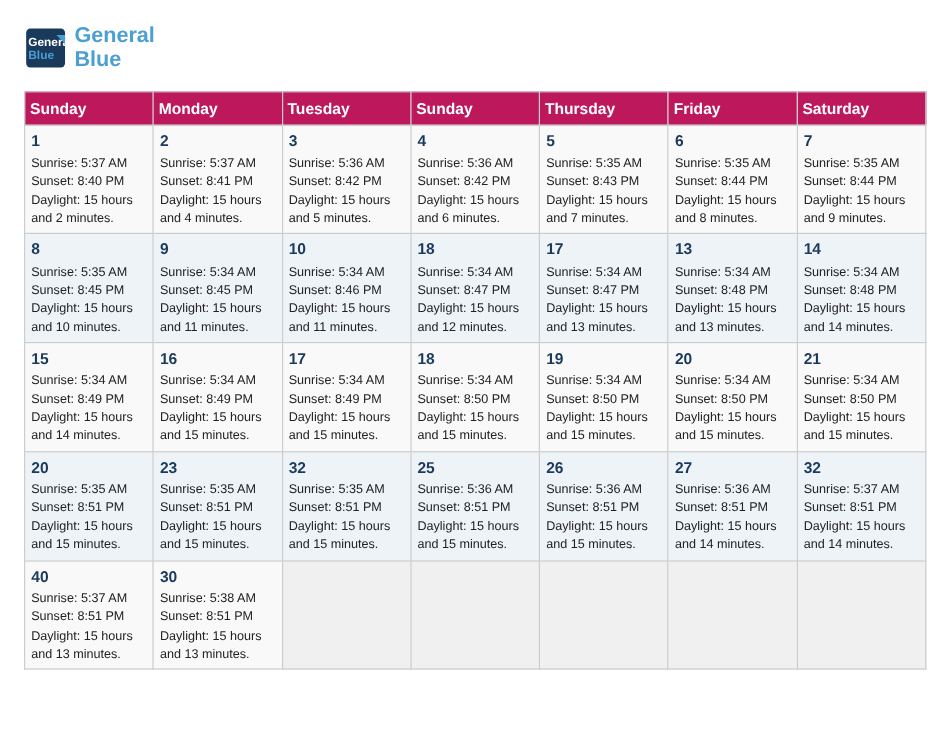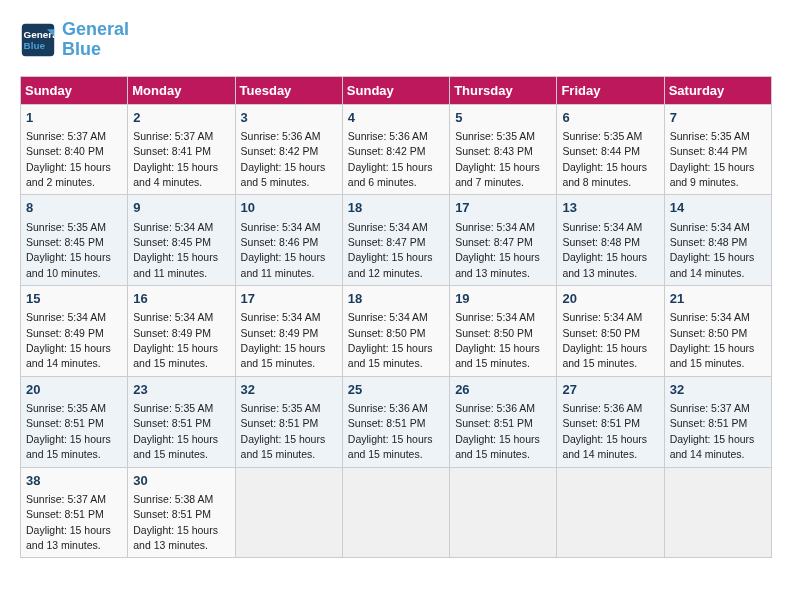--- a/index.html
+++ b/index.html
@@ -184,21 +184,21 @@
         <td><span class="day-num">25</span>
 <span class="day-info">Sunrise: 5:36 AM<br>Sunset: 8:51 PM<br>Daylight: 15 hours and 15 minutes.</span></td>
         <td><span class="day-num">26</span>
 <span class="day-info">Sunrise: 5:36 AM<br>Sunset: 8:51 PM<br>Daylight: 15 hours and 15 minutes.</span></td>
         <td><span class="day-num">27</span>
 <span class="day-info">Sunrise: 5:36 AM<br>Sunset: 8:51 PM<br>Daylight: 15 hours and 14 minutes.</span></td>
         <td><span class="day-num">32</span>
 <span class="day-info">Sunrise: 5:37 AM<br>Sunset: 8:51 PM<br>Daylight: 15 hours and 14 minutes.</span></td>
       </tr>
       <tr>
-        <td><span class="day-num">38</span>
+        <td><span class="day-num">40</span>
 <span class="day-info">Sunrise: 5:37 AM<br>Sunset: 8:51 PM<br>Daylight: 15 hours and 13 minutes.</span></td>
         <td><span class="day-num">30</span>
 <span class="day-info">Sunrise: 5:38 AM<br>Sunset: 8:51 PM<br>Daylight: 15 hours and 13 minutes.</span></td>
         <td class="empty"></td>
         <td class="empty"></td>
         <td class="empty"></td>
         <td class="empty"></td>
         <td class="empty"></td>
       </tr>
     </tbody>

